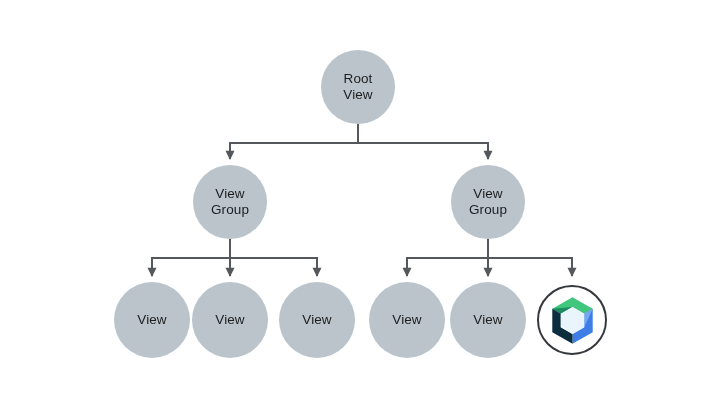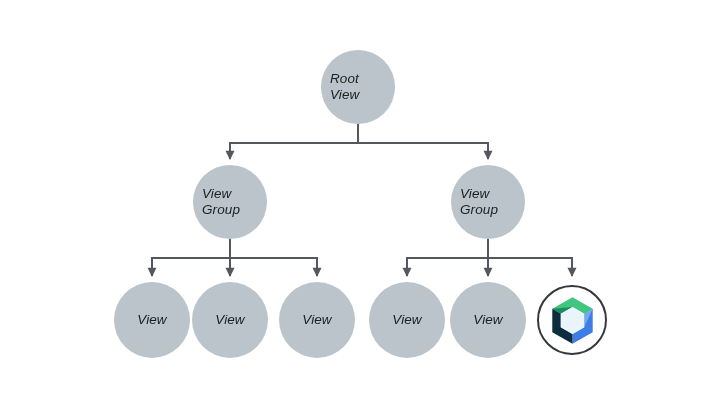--- a/index.html
+++ b/index.html
@@ -30,21 +30,21 @@
     fill: var(--connector, #54585d);
   }
   .node {
     position: absolute;
     transform: translate(-50%, -50%);
     border-radius: 50%;
     background: var(--node-fill, #bac4ca);
     display: flex;
     align-items: center;
     justify-content: center;
-    font-style: italic;
+    text-align: center;
   }
   .node-label {
     display: inline-block;
     max-width: 56px;
     font-size: 13.5px;
     line-height: 1.22;
     color: var(--node-text, #1c1e20);
     letter-spacing: 0.1px;
   }
   .compose-node {

